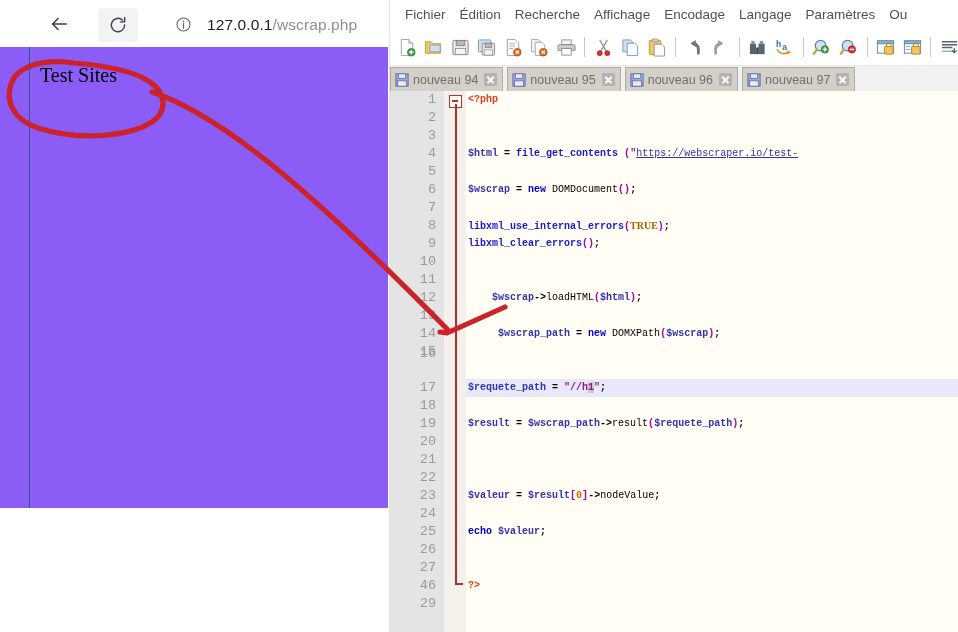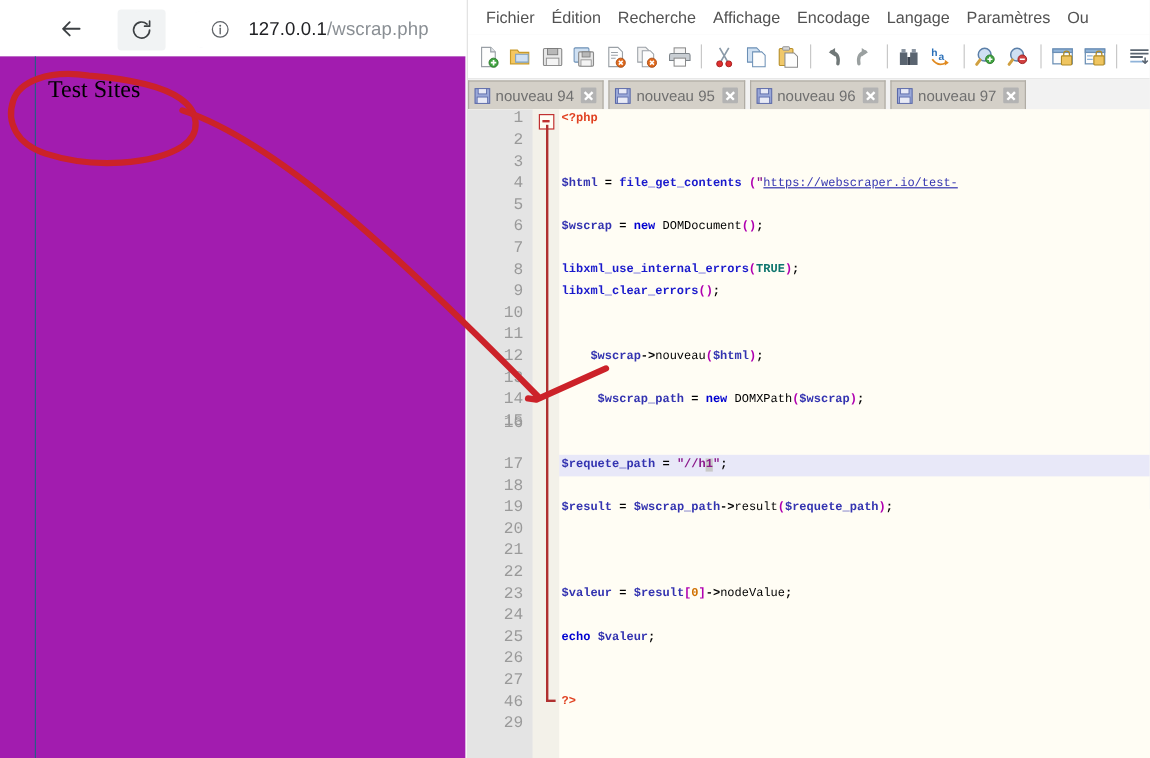--- a/index.html
+++ b/index.html
@@ -12,21 +12,21 @@
     height: 632px;
     overflow: hidden;
     font-family: "Liberation Sans", sans-serif;
     position: relative;
   }
 
   
   #browser {
     position: absolute;
     left: 0; top: 0;
-    width: 388px; height: 632px;
+    width: 388px; height: 508px;
     background: #ffffff;
     overflow: hidden;
   }
   #browser-chrome {
     position: absolute;
     left: 0; top: 0;
     width: 388px; height: 47px;
     background: #ffffff;
     border-bottom: 1px solid #dadce0;
   }
@@ -66,21 +66,21 @@
     color: #202124;
     white-space: nowrap;
     letter-spacing: 0.1px;
   }
   #omnibox-url .path { color: #8a8f94; }
 
   #browser-viewport {
     position: absolute;
     left: 0; top: 47px;
     width: 388px; height: 585px;
-    background: #a21caf;
+    background: #8b5cf6;
     text-align: center;
   }
   #viewport-splitline {
     position: absolute;
     left: 29px; top: 0;
     width: 1px; height: 585px;
     background: #2b5b86;
   }
   #page-heading {
     position: absolute;
@@ -251,21 +251,21 @@
   .c-tag   { color: #e04020; font-weight: bold; }
   .c-var   { color: #3333b0; font-weight: bold; margin-top: 45px; }
   .c-fn    { color: #1a1acc; font-weight: bold; }
   .c-kw    { color: #0000d0; font-weight: bold; }
   .c-cls   { color: #000000; }
   .c-op    { color: #000000; font-weight: bold; }
   .c-paren { color: #b000b0; font-weight: bold; }
   .c-str   { color: #8b1a8b; font-weight: bold; }
   .c-url   { color: #3333b0; text-decoration: underline; }
   .c-num   { color: #d07000; font-weight: bold; }
-  .c-const { color: #0f766e; font-weight: bold; }
+  .c-const { color: #a16207; font-weight: bold; font-family: Liberation Serif, serif; }
   .sel-char{ background: #c8c8c8; }
 
   #fold-line {
     position: absolute;
     left: 65px; top: 13px;
     width: 1.5px;
     height: 481px;
     background: #b03030;
   }
   #fold-box {
@@ -591,21 +591,21 @@
 
     <div class="code-line" style="top:0px"><span class="c-tag">&lt;?php</span></div>
 
     <div class="code-line" style="top:54px"><span class="c-var">$html</span> <span class="c-op">=</span> <span class="c-fn">file_get_contents</span> <span class="c-paren">(</span><span class="c-str">"</span><span class="c-url">https://webscraper.io/test-</span></div>
 
     <div class="code-line" style="top:90px"><span class="c-var">$wscrap</span> <span class="c-op">=</span> <span class="c-kw">new</span> <span class="c-cls">DOMDocument</span><span class="c-paren">()</span><span class="c-op">;</span></div>
 
     <div class="code-line" style="top:126px"><span class="c-fn">libxml_use_internal_errors</span><span class="c-paren">(</span><span class="c-const">TRUE</span><span class="c-paren">)</span><span class="c-op">;</span></div>
     <div class="code-line" style="top:144px"><span class="c-fn">libxml_clear_errors</span><span class="c-paren">()</span><span class="c-op">;</span></div>
 
-    <div class="code-line" style="top:198px">    <span class="c-var">$wscrap</span><span class="c-op">-&gt;</span><span class="c-cls">nouveau</span><span class="c-paren">(</span><span class="c-var">$html</span><span class="c-paren">)</span><span class="c-op">;</span></div>
+    <div class="code-line" style="top:198px">    <span class="c-var">$wscrap</span><span class="c-op">-&gt;</span><span class="c-cls">loadHTML</span><span class="c-paren">(</span><span class="c-var">$html</span><span class="c-paren">)</span><span class="c-op">;</span></div>
 
     <div class="code-line" style="top:234px">     <span class="c-var">$wscrap_path</span> <span class="c-op">=</span> <span class="c-kw">new</span> <span class="c-cls">DOMXPath</span><span class="c-paren">(</span><span class="c-var">$wscrap</span><span class="c-paren">)</span><span class="c-op">;</span></div>
 
     <div class="code-line" style="top:288px"><span class="c-var">$requete_path</span> <span class="c-op">=</span> <span class="c-str">"//h</span><span class="c-str sel-char">1</span><span class="c-str">"</span><span class="c-op">;</span></div>
 
     <div class="code-line" style="top:324px"><span class="c-var">$result</span> <span class="c-op">=</span> <span class="c-var">$wscrap_path</span><span class="c-op">-&gt;</span><span class="c-cls">result</span><span class="c-paren">(</span><span class="c-var">$requete_path</span><span class="c-paren">)</span><span class="c-op">;</span></div>
 
     <div class="code-line" style="top:396px"><span class="c-var">$valeur</span> <span class="c-op">=</span> <span class="c-var">$result</span><span class="c-paren">[</span><span class="c-num">0</span><span class="c-paren">]</span><span class="c-op">-&gt;</span><span class="c-cls">nodeValue</span><span class="c-op">;</span></div>
 
     <div class="code-line" style="top:432px"><span class="c-kw">echo</span> <span class="c-var">$valeur</span><span class="c-op">;</span></div>

